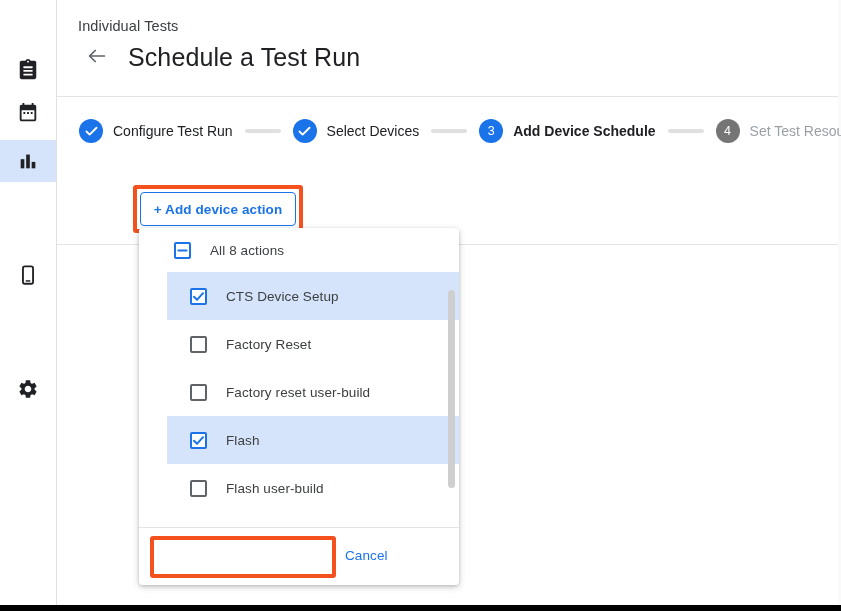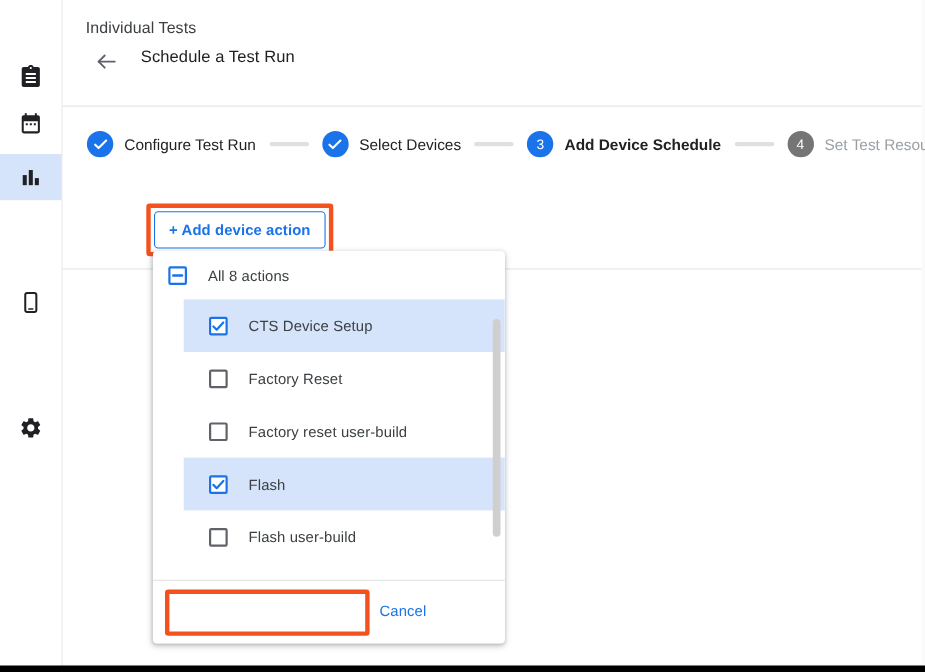--- a/index.html
+++ b/index.html
@@ -91,21 +91,21 @@
     display: flex;
     align-items: center;
     justify-content: center;
     cursor: pointer;
     border-radius: 50%;
   }
   #page-title {
     position: absolute;
     left: 71px;
     top: 43px;
-    font-size: 15px;
+    font-size: 25px;
     color: #202124;
     letter-spacing: 0.1px;
   }
 
   
   #stepper {
     position: absolute;
     left: 0;
     top: 97px;
     width: 781px;
@@ -196,21 +196,21 @@
     border-radius: 4px;
     box-shadow: 0 2px 6px rgba(60,64,67,0.28), 0 1px 3px rgba(60,64,67,0.18);
     overflow: hidden;
     box-sizing: border-box;
   }
   #dd-select-all {
     position: relative;
     height: 44px;
     display: flex;
     align-items: center;
-    padding-left: 14px;
+    padding-left: 35px;
     background: #ffffff;
     cursor: pointer;
     box-sizing: border-box;
   }
   #dd-scroll {
     position: absolute;
     left: 0;
     top: 44px;
     width: 320px;
     height: 255px;

